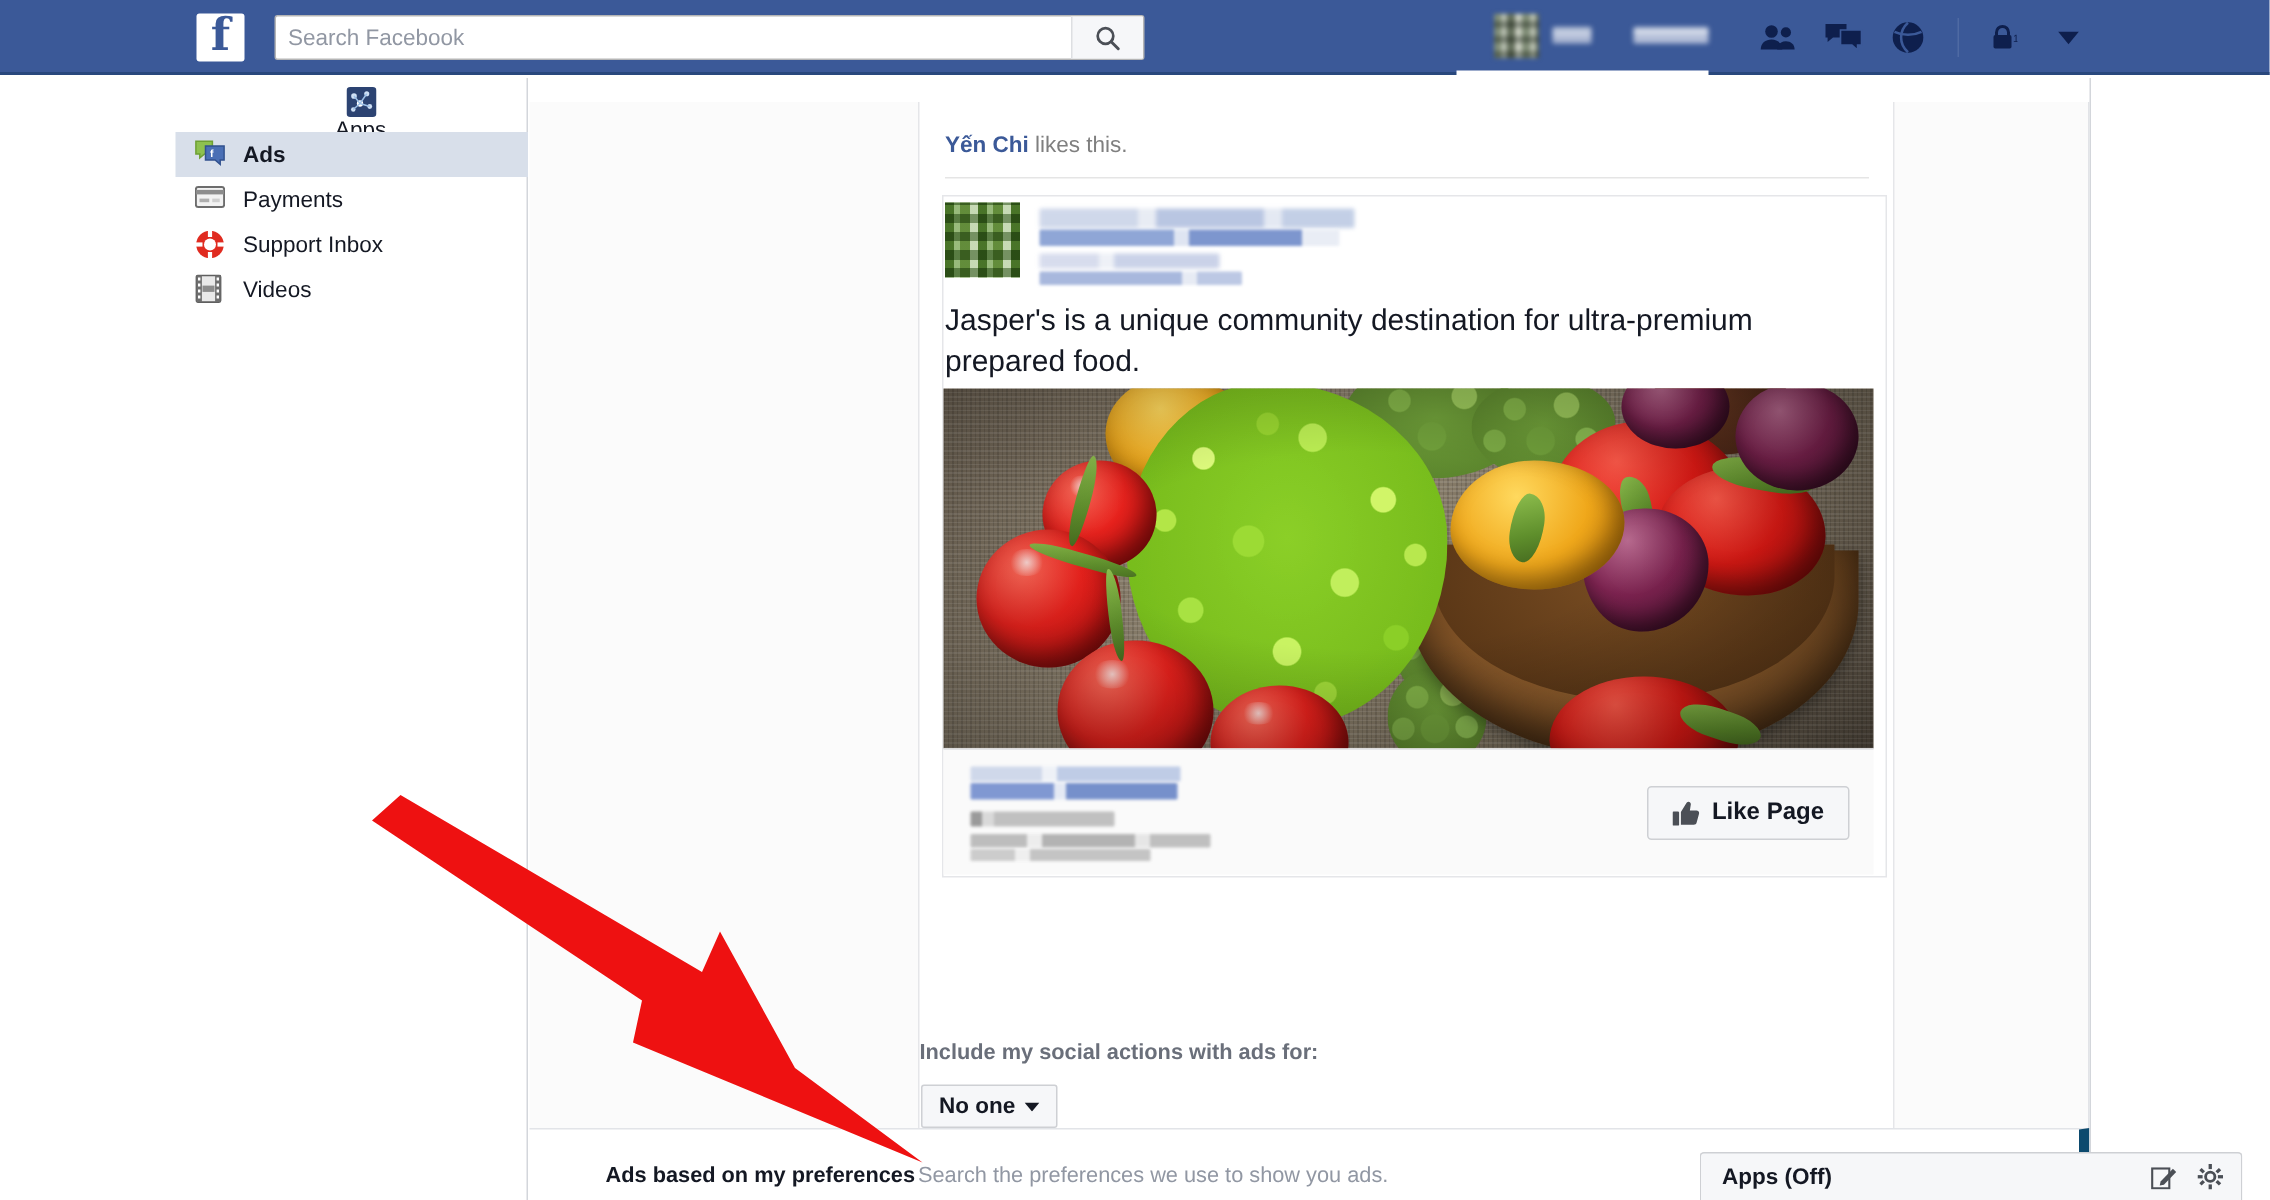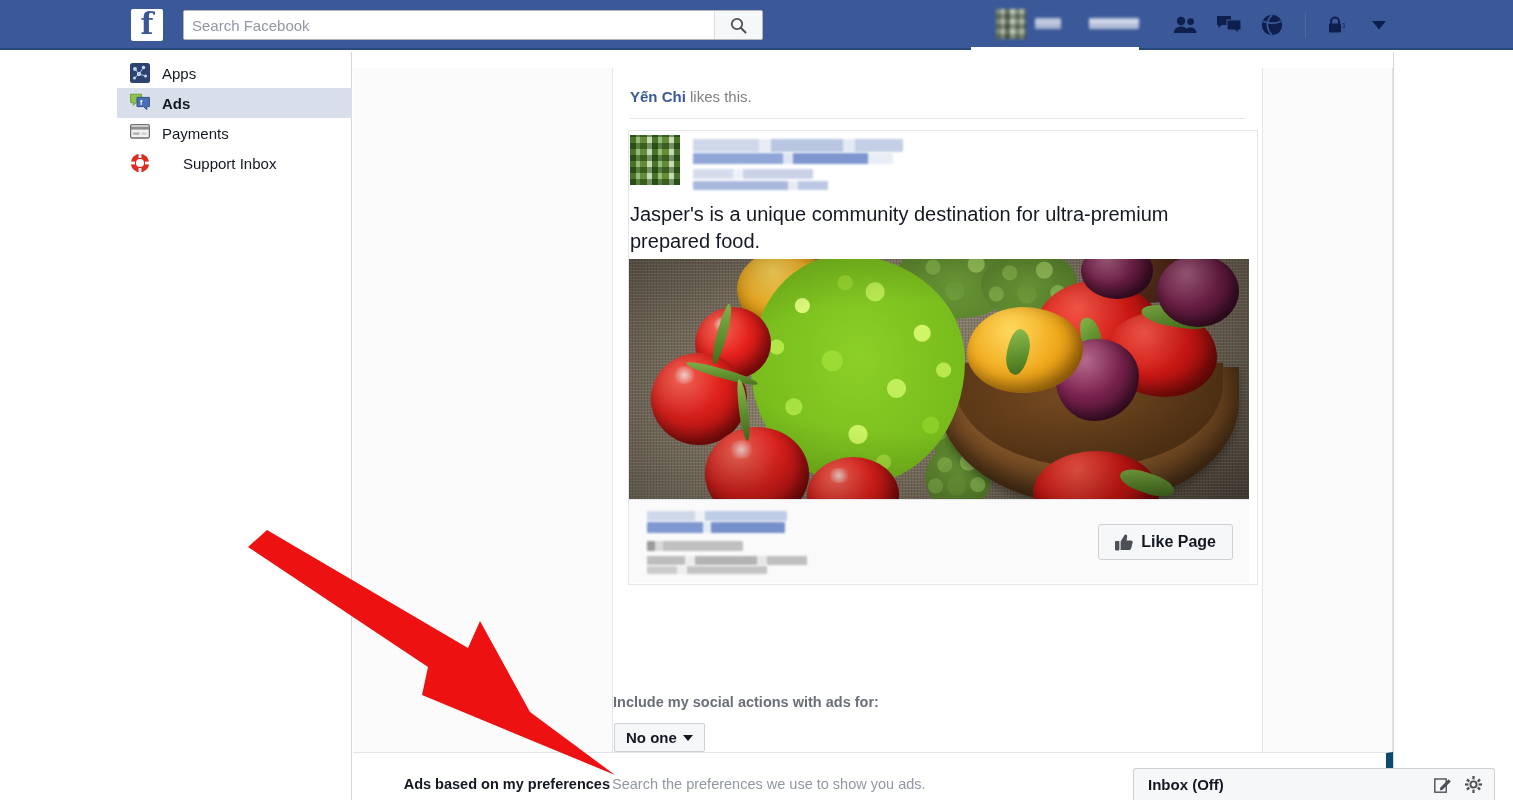--- a/index.html
+++ b/index.html
@@ -475,21 +475,21 @@
     <svg width="14" height="9" viewBox="0 0 14 9">
       <polygon points="0,0 14,0 7,8.5" fill="#0e1f4d"></polygon>
     </svg>
   </div>
 </div>
 
 <div id="page">
 
   <div id="sidebar">
 
-    <div class="side-item" style="top:6px;">
+    <div class="side-item" style="top:6px;flex-direction:column;">
       <span class="side-ico">
         <svg width="20" height="20" viewBox="0 0 20 20">
           <rect x="0" y="0" width="20" height="20" rx="2.5" fill="#2c4372"></rect>
           <circle cx="5" cy="6" r="1.9" fill="#cfe0f5"></circle>
           <circle cx="13.5" cy="4.5" r="1.7" fill="#cfe0f5"></circle>
           <circle cx="9" cy="11" r="2.1" fill="#ffffff"></circle>
           <circle cx="15.5" cy="13" r="1.6" fill="#cfe0f5"></circle>
           <circle cx="4.5" cy="15" r="1.5" fill="#cfe0f5"></circle>
           <path d="M5 6 L9 11 L13.5 4.5 M9 11 L15.5 13 M9 11 L4.5 15" stroke="#9dc0e8" stroke-width="1" fill="none"></path>
         </svg>
@@ -513,34 +513,53 @@
         <svg width="20" height="17" viewBox="0 0 20 17">
           <rect x="0.6" y="1.6" width="18.8" height="13.4" rx="1.5" fill="#f2f2f2" stroke="#6d6d6d" stroke-width="1.3"></rect>
           <rect x="0.6" y="3.6" width="18.8" height="3" fill="#8d8d8d"></rect>
           <rect x="3" y="9.4" width="6.5" height="2.4" fill="#aeaeae"></rect>
           <rect x="11.5" y="9.4" width="5" height="2.4" fill="#cfcfcf"></rect>
         </svg>
       </span>
       <span class="side-label">Payments</span>
     </div>
 
-    <div class="side-item" style="top:96px;gap:21px;">
+    <div class="side-item" style="top:96px;">
       <span class="side-ico">
         <svg width="20" height="20" viewBox="0 0 20 20">
           <circle cx="10" cy="10" r="9.2" fill="#e02b20"></circle>
           <circle cx="10" cy="10" r="4" fill="#ffffff"></circle>
           <rect x="8.6" y="0" width="2.8" height="5" fill="#ffffff"></rect>
           <rect x="8.6" y="15" width="2.8" height="5" fill="#ffffff"></rect>
           <rect x="0" y="8.6" width="5" height="2.8" fill="#ffffff"></rect>
           <rect x="15" y="8.6" width="5" height="2.8" fill="#ffffff"></rect>
         </svg>
       </span>
       <span class="side-label">Support Inbox</span>
     </div>
 
+    <div class="side-item" style="top:126px;">
+      <span class="side-ico">
+        <svg width="18" height="19" viewBox="0 0 18 19">
+          <rect x="1" y="0.6" width="16" height="17.8" rx="1" fill="#e9e9e9" stroke="#5f5f5f" stroke-width="1.2"></rect>
+          <rect x="1" y="0.6" width="3.6" height="17.8" fill="#6e6e6e"></rect>
+          <rect x="13.4" y="0.6" width="3.6" height="17.8" fill="#6e6e6e"></rect>
+          <rect x="5" y="7.4" width="8" height="4.2" fill="#8c8c8c"></rect>
+          <rect x="2" y="2" width="1.6" height="2" fill="#ffffff"></rect>
+          <rect x="2" y="6" width="1.6" height="2" fill="#ffffff"></rect>
+          <rect x="2" y="10" width="1.6" height="2" fill="#ffffff"></rect>
+          <rect x="2" y="14" width="1.6" height="2" fill="#ffffff"></rect>
+          <rect x="14.4" y="2" width="1.6" height="2" fill="#ffffff"></rect>
+          <rect x="14.4" y="6" width="1.6" height="2" fill="#ffffff"></rect>
+          <rect x="14.4" y="10" width="1.6" height="2" fill="#ffffff"></rect>
+          <rect x="14.4" y="14" width="1.6" height="2" fill="#ffffff"></rect>
+        </svg>
+      </span>
+      <span class="side-label">Videos</span>
+    </div>
   </div>
 
   <div id="content">
     <div id="panel">
 
       <div id="settings-card">
 
         <div id="likes-line">
           <b>Yến Chi</b><span> likes this.</span>
         </div>
@@ -637,21 +656,21 @@
   </div>
 
   <div id="right-gutter"></div>
 
   <svg id="red-arrow" viewBox="0 0 400 290">
     <polygon points="8,30 27,13 228,131 240,104 290,195 375,258 182,178 188,150" fill="#ee1111"></polygon>
   </svg>
 </div>
 
 <div id="chatbar">
-  <span id="chat-label">Inbox (Off)</span>
+  <span id="chat-label">Apps (Off)</span>
   <span id="chat-actions">
     <span class="chat-ico">
       <svg width="17" height="17" viewBox="0 0 17 17">
         <rect x="0.8" y="3" width="11.4" height="13.2" fill="none" stroke="#4b4f56" stroke-width="1.4"></rect>
         <path d="M6.4 11.6 L14.6 3.2 l2.2 2.2 L8.6 13.8 L5.8 14.4 z" fill="#4b4f56"></path>
       </svg>
     </span>
     <span class="chat-ico">
       <svg width="17" height="17" viewBox="0 0 17 17">
         <circle cx="8.5" cy="8.5" r="3.1" fill="none" stroke="#4b4f56" stroke-width="1.9"></circle>

